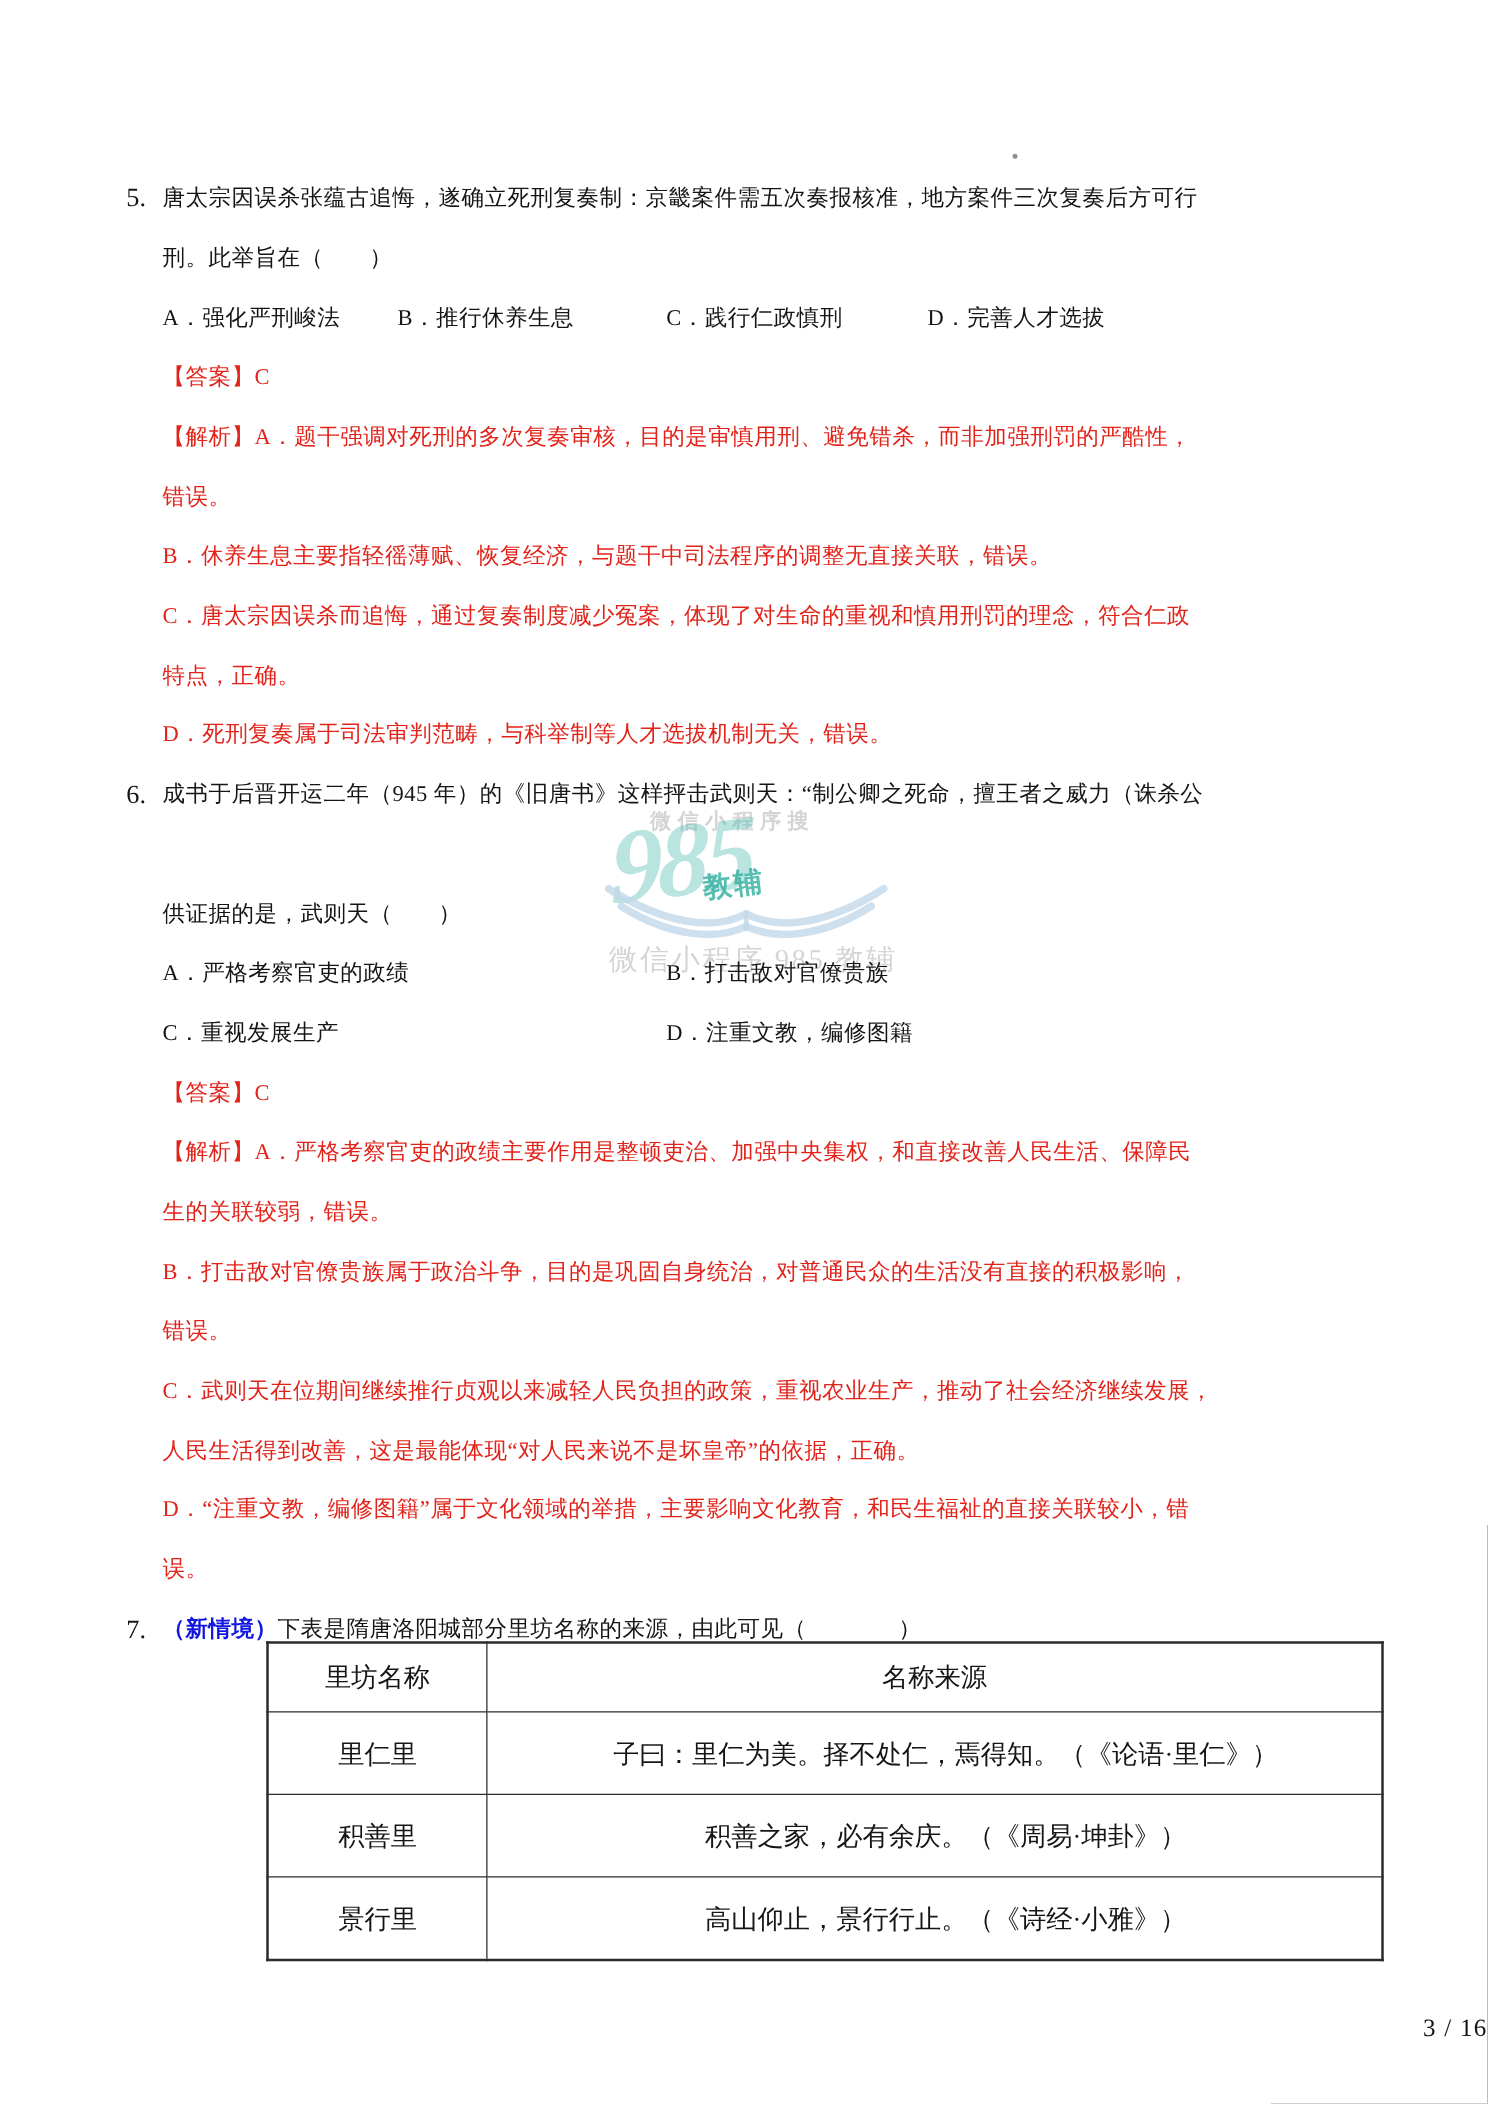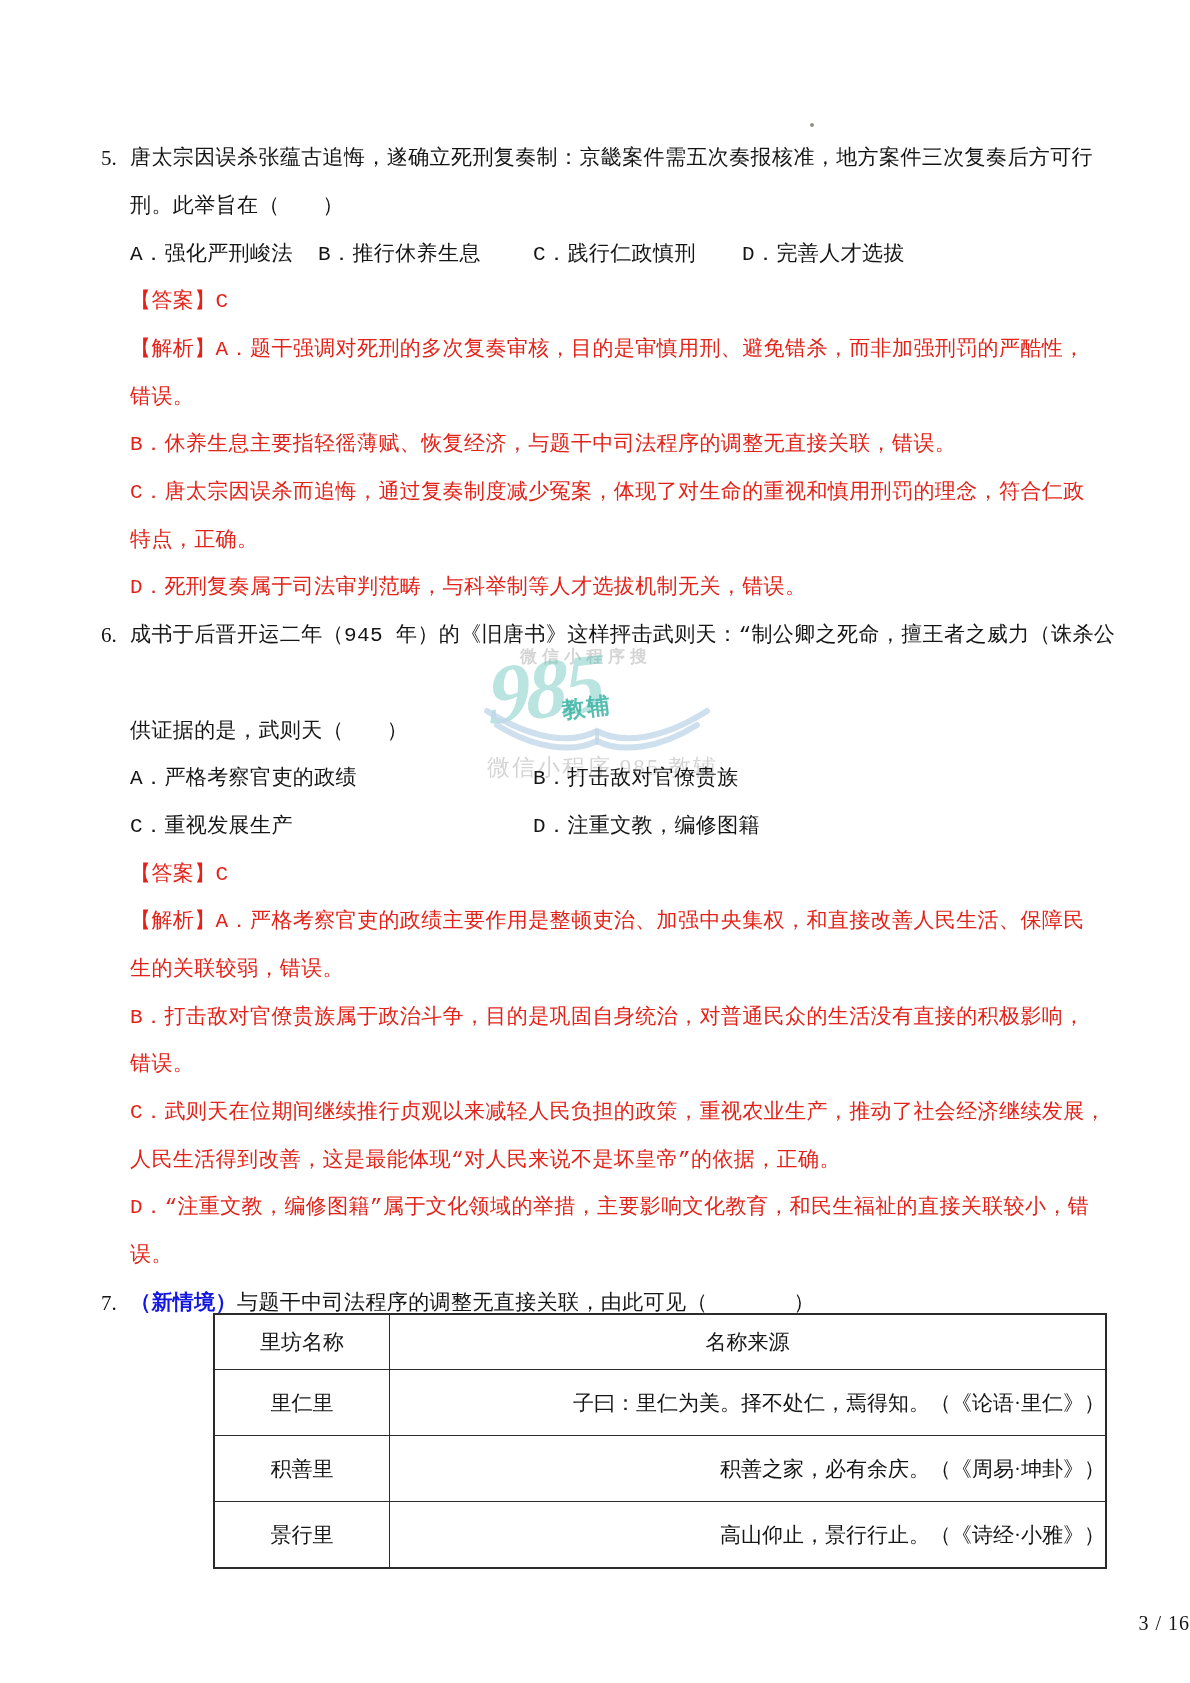--- a/index.html
+++ b/index.html
@@ -7,25 +7,24 @@
     position:relative;
     width:1190px;height:1683px;
     margin:0 auto;
     background:#ffffff;
     font-family:"Liberation Serif","DejaVu Serif",serif;
     color:#151515;
     overflow:hidden;
   }
   .ln{
     position:absolute;
-    font-size:21px;
+    font-size:18px;
     line-height:27px;
     letter-spacing:0.4px;
     white-space:nowrap;
-    font-family:Liberation Mono, monospace;
   }
   .red{color:#e2231a;}
   .blue{color:#1216e0;font-weight:bold;margin-top:20px;}
   .qnum{position:absolute;font-size:21px;line-height:27px;}
   .opt{position:absolute;top:0;}
   
   .wm{position:absolute;pointer-events:none;}
   .wm-top{left:520px;top:645px;font-size:17px;letter-spacing:5px;color:rgba(60,60,60,0.22);font-weight:bold;}
   .wm-big{
     left:488px;top:640px;
@@ -43,21 +42,21 @@
     position:absolute;left:213px;top:1313px;
     width:894px;
     border-collapse:collapse;
     font-size:21px;
   }
   .qtable td{
     border:1.5px solid #2b2b2b;
     padding:0;
   }
   .qtable tr td:first-child{width:174px;text-align:center;}
-  .qtable tr td:last-child{padding-left:18px;text-align:right;}
+  .qtable tr td:last-child{padding-left:18px;text-align:center;}
   .qtable .hrow td{height:54px;text-align:center;}
   .qtable .drow td{height:65px;}
   .qtable{border:2.5px solid #2b2b2b;}
   .footer-page{
     position:absolute;left:0;right:0;top:1612px;
     text-align:right;font-size:20px;letter-spacing:1px;
   }
   .speck{position:absolute;left:810px;top:123px;width:4px;height:4px;border-radius:50%;background:#6f6a60;opacity:.75;}
 </style>
 </head>
@@ -116,21 +115,21 @@
   <div class="ln red" style="left:130px;top:956px;">生的关联较弱，错误。</div>
   <div class="ln red" style="left:130px;top:1004px;">B．打击敌对官僚贵族属于政治斗争，目的是巩固自身统治，对普通民众的生活没有直接的积极影响，</div>
   <div class="ln red" style="left:130px;top:1051px;">错误。</div>
   <div class="ln red" style="left:130px;top:1099px;">C．武则天在位期间继续推行贞观以来减轻人民负担的政策，重视农业生产，推动了社会经济继续发展，</div>
   <div class="ln red" style="left:130px;top:1194px;">D．“注重文教，编修图籍”属于文化领域的举措，主要影响文化教育，和民生福祉的直接关联较小，错</div>
   <div class="ln red" style="left:130px;top:1147px;">人民生活得到改善，这是最能体现“对人民来说不是坏皇帝”的依据，正确。</div>
   <div class="ln red" style="left:130px;top:1242px;">误。</div>
 
   <span class="qnum" style="left:101px;top:1290px;">7.</span>
   <div class="ln" style="left:130px;top:1290px;">
-    <span class="blue">（新情境）</span><span>与题干中司法程序的调整无直接关联，由此可见（　　　　）</span>
+    <span class="blue">（新情境）</span><span>下表是隋唐洛阳城部分里坊名称的来源，由此可见（　　　　）</span>
   </div>
 
   <table class="qtable">
     <tbody>
         <tr class="hrow">
       <td>里坊名称</td>
       <td style="text-align:center;padding-left:0;margin-top:44px;">名称来源</td>
     </tr>
     <tr class="drow">
       <td>里仁里</td>

